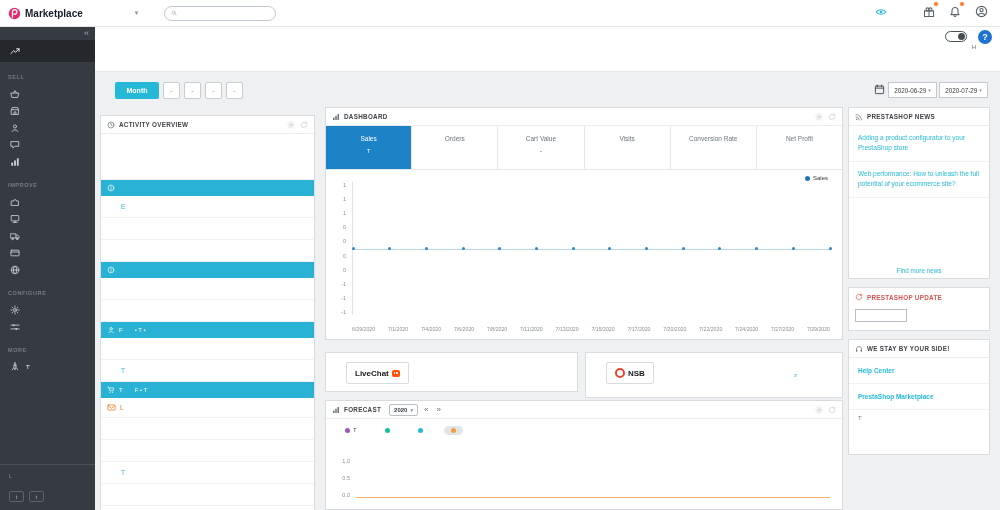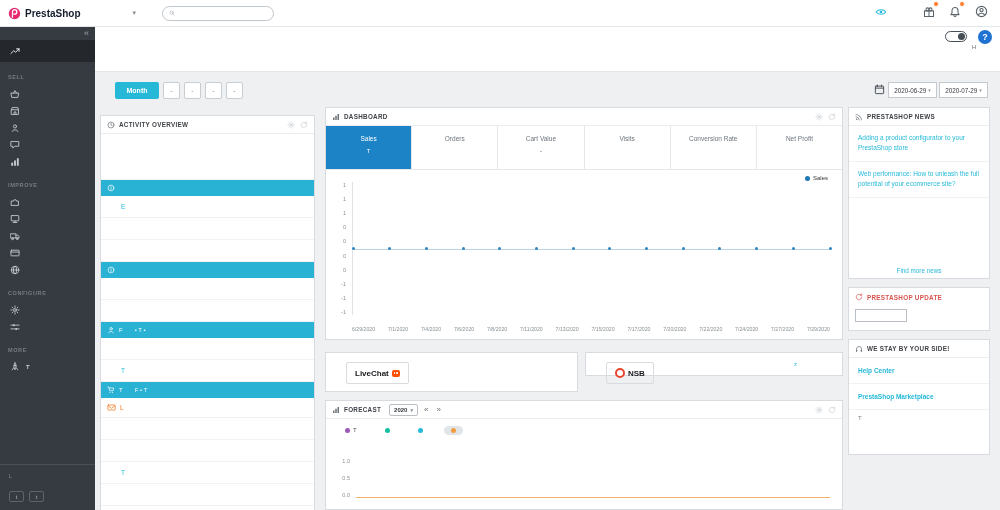--- a/index.html
+++ b/index.html
@@ -84,21 +84,21 @@
 #dash-legend{position:absolute;right:14px;top:5px;font-size:6px;color:#333;display:flex;align-items:center;gap:3px}
 #dash-legend .dot{width:5px;height:5px;border-radius:50%;background:#1f77b4}
 #dash-ylabels{position:absolute;left:2px;top:12px;bottom:24px;width:18px;display:flex;flex-direction:column;justify-content:space-between;align-items:flex-end;font-size:5.5px;color:#8a9196}
 #dash-plot{position:absolute;left:26px;right:12px;top:12px;bottom:24px;border-left:1px solid #dfe3e6}
 #dash-line{position:absolute;left:0;right:0;top:50%;height:1px;background:#b9d5ea}
 .dash-dot{position:absolute;top:50%;width:3px;height:3px;margin:-1.5px 0 0 -1.5px;border-radius:50%;background:#2e85c0}
 #dash-xlabels{position:absolute;left:26px;right:12px;bottom:7px;display:flex;justify-content:space-between;font-size:5.2px;color:#8a9196}
 
 
 #livechat{left:325px;top:352px;width:253px;height:40px}
-#nsb{left:585px;top:352px;width:258px;height:24px}
+#nsb{left:585px;top:352px;width:258px;height:46px}
 .logo-box{position:absolute;left:20px;top:9px;height:22px;border:1px solid #d9dcdf;border-radius:2px;display:flex;align-items:center;justify-content:center;gap:3px;padding:0 8px}
 .brand{font-size:8px;font-weight:bold;color:#17181c}
 .lc-bubble{width:8px;height:7px;background:#ff5100;border-radius:2px;display:flex;align-items:center;justify-content:center}
 .lc-bubble i{display:inline-block;width:1.5px;height:1.5px;background:#fff;border-radius:50%;margin:0 .5px}
 .nsb-mark{width:10px;height:10px;border-radius:50%;border:2.5px solid #e8442e;background:#fff}
 #nsb-link{position:absolute;right:45px;top:50%;transform:translateY(-50%);font-size:6px;color:#25b9d7}
 
 
 #forecast{left:325px;top:400px;width:518px;height:110px}
 #year-btn{height:12px;border:1px solid #b9bfc5;border-radius:2px;font-size:6px;font-weight:bold;padding:0 4px;background:#fff;display:flex;align-items:center;gap:3px;margin-left:4px;color:#363a41}
@@ -122,21 +122,21 @@
 </style>
 </head>
 <body>
 
 <div id="topbar">
   <div id="logo">
     <svg class="i13" viewBox="0 0 16 16">
         <circle cx="8" cy="8" r="7" fill="#e6286e"></circle>
         <path d="M5.5 12.5V6a2.7 2.7 0 0 1 5.4 0c0 1.8-1.8 2.7-3.6 2.7" stroke="#fff" stroke-width="1.6" fill="none" stroke-linecap="round"></path>
       </svg>
-    <span class="txt">PrestaShop</span>
+    <span class="txt">Marketplace</span>
   </div>
   <span id="qa-caret">▾</span>
   <div id="searchbox">
     <span class="islot i8">
         <svg viewBox="0 0 16 16">
           <circle cx="7" cy="7" r="4.2"></circle>
           <line x1="10.2" y1="10.2" x2="14" y2="14"></line>
         </svg>
       </span>
     <input id="search-input" placeholder="" style="">

